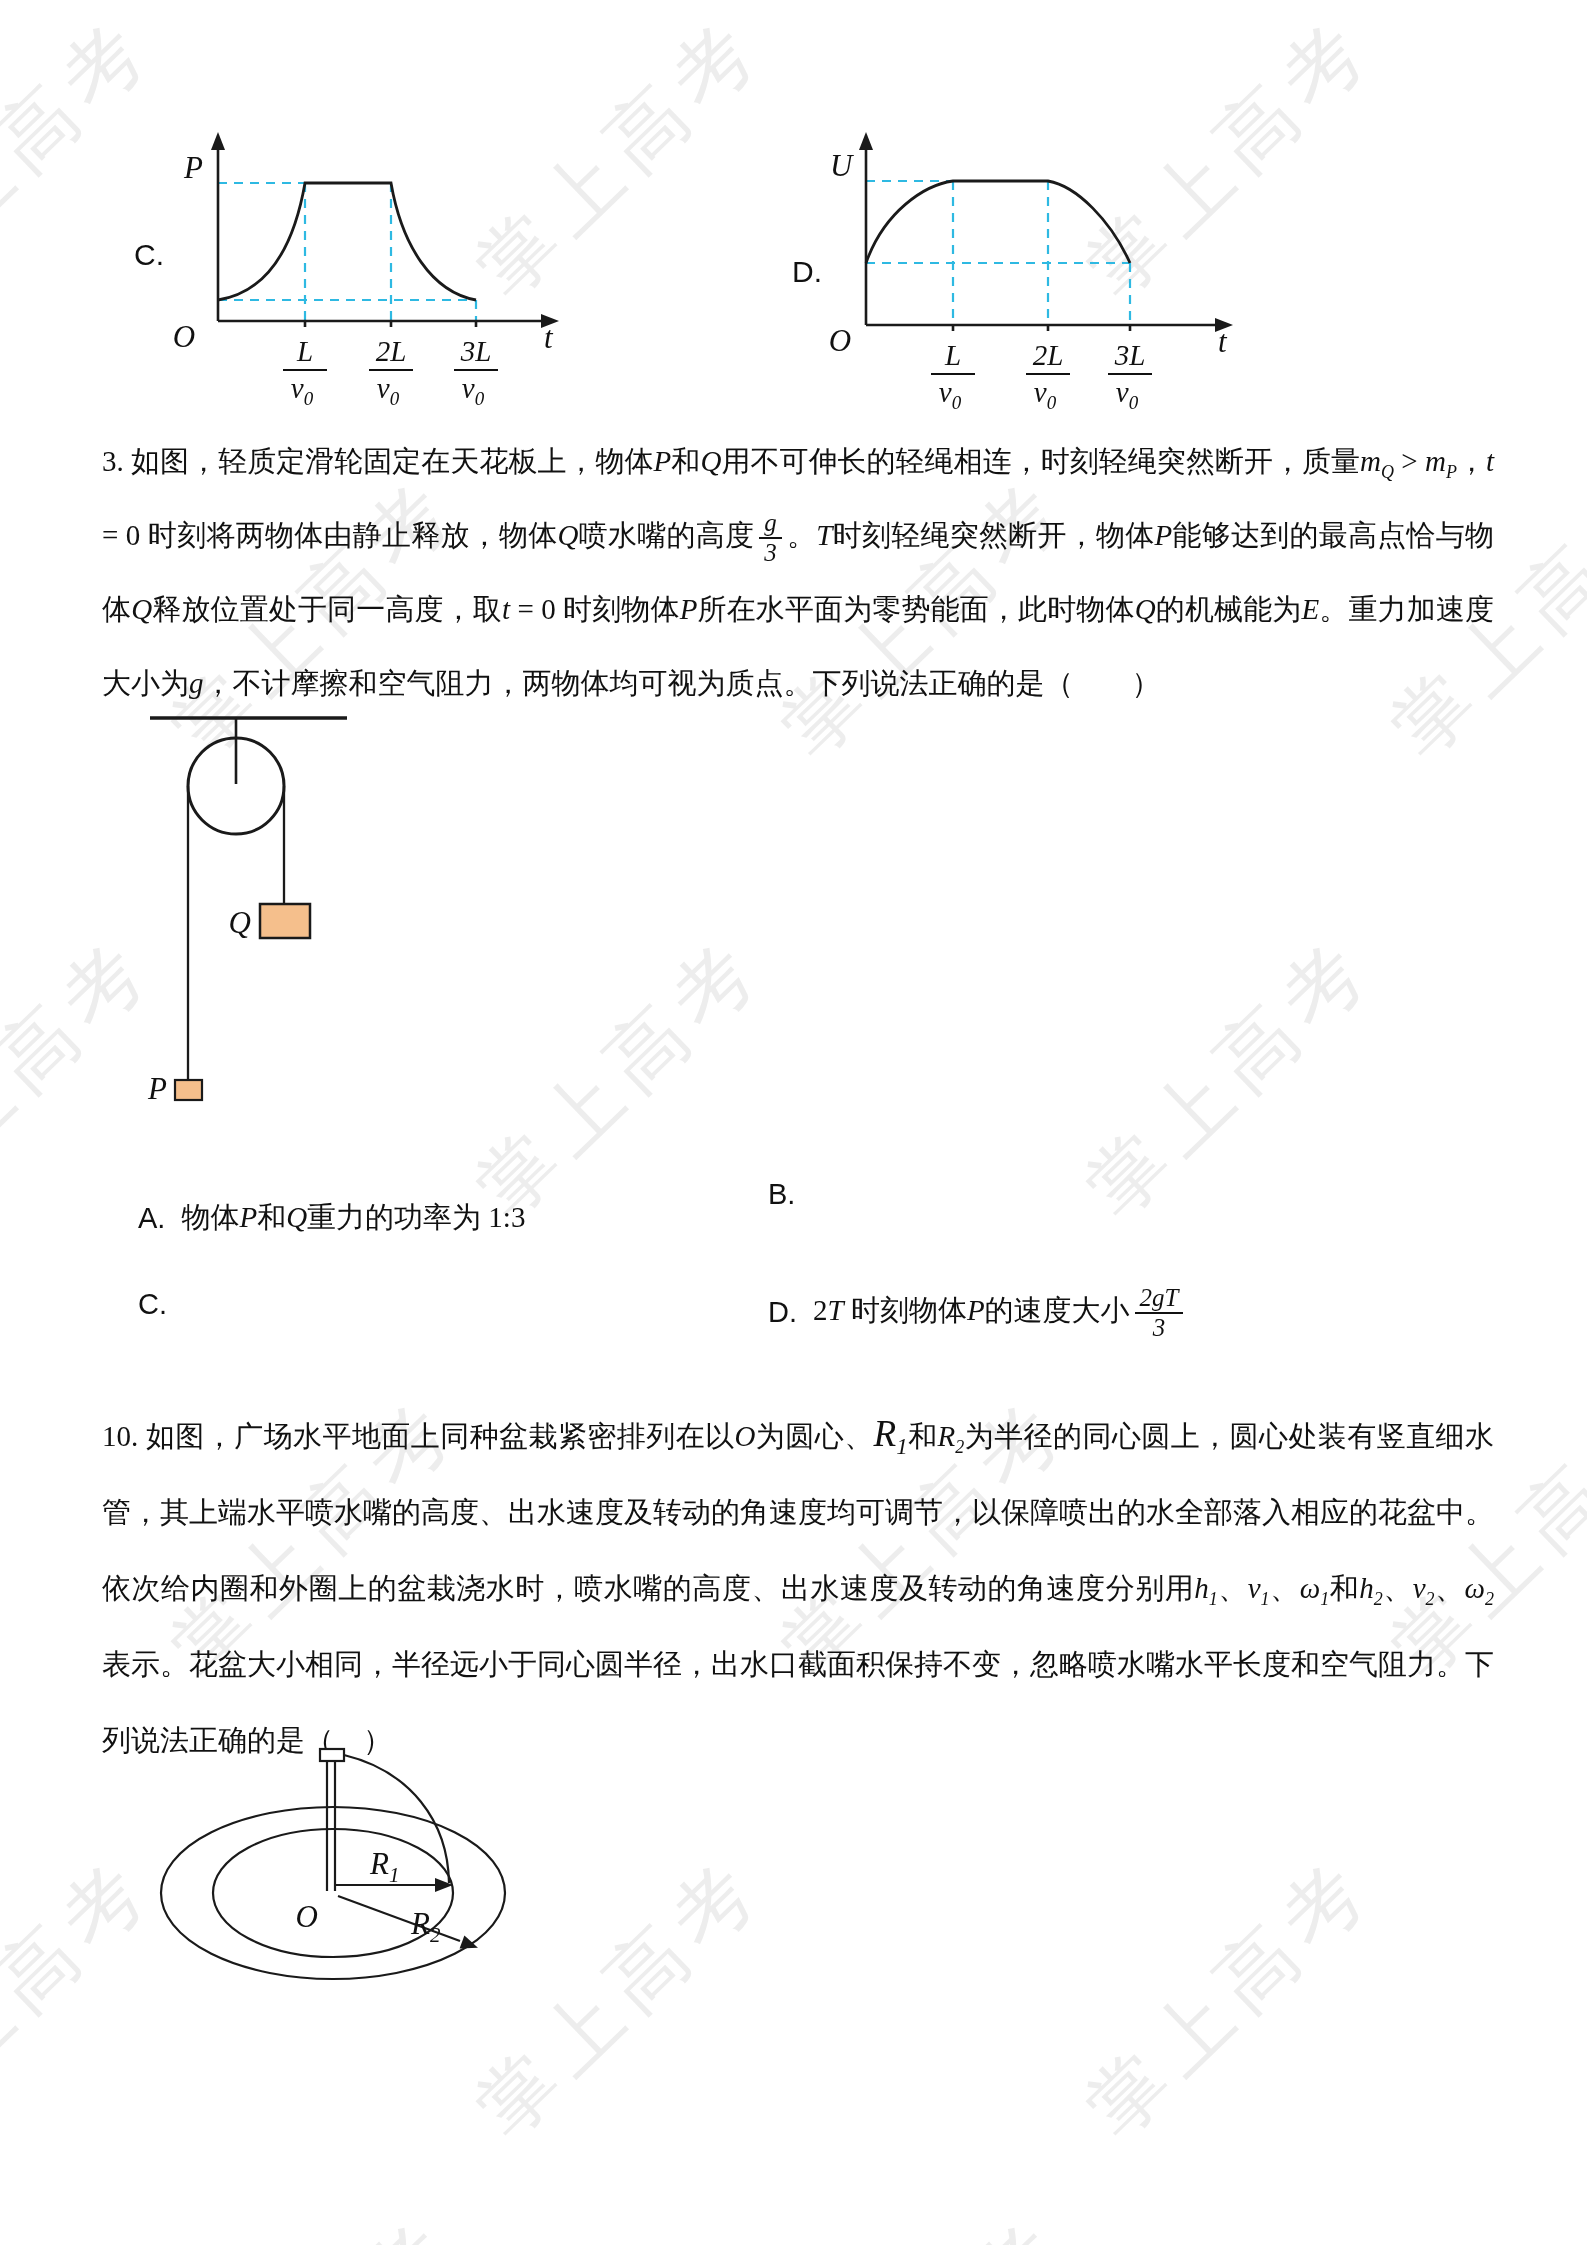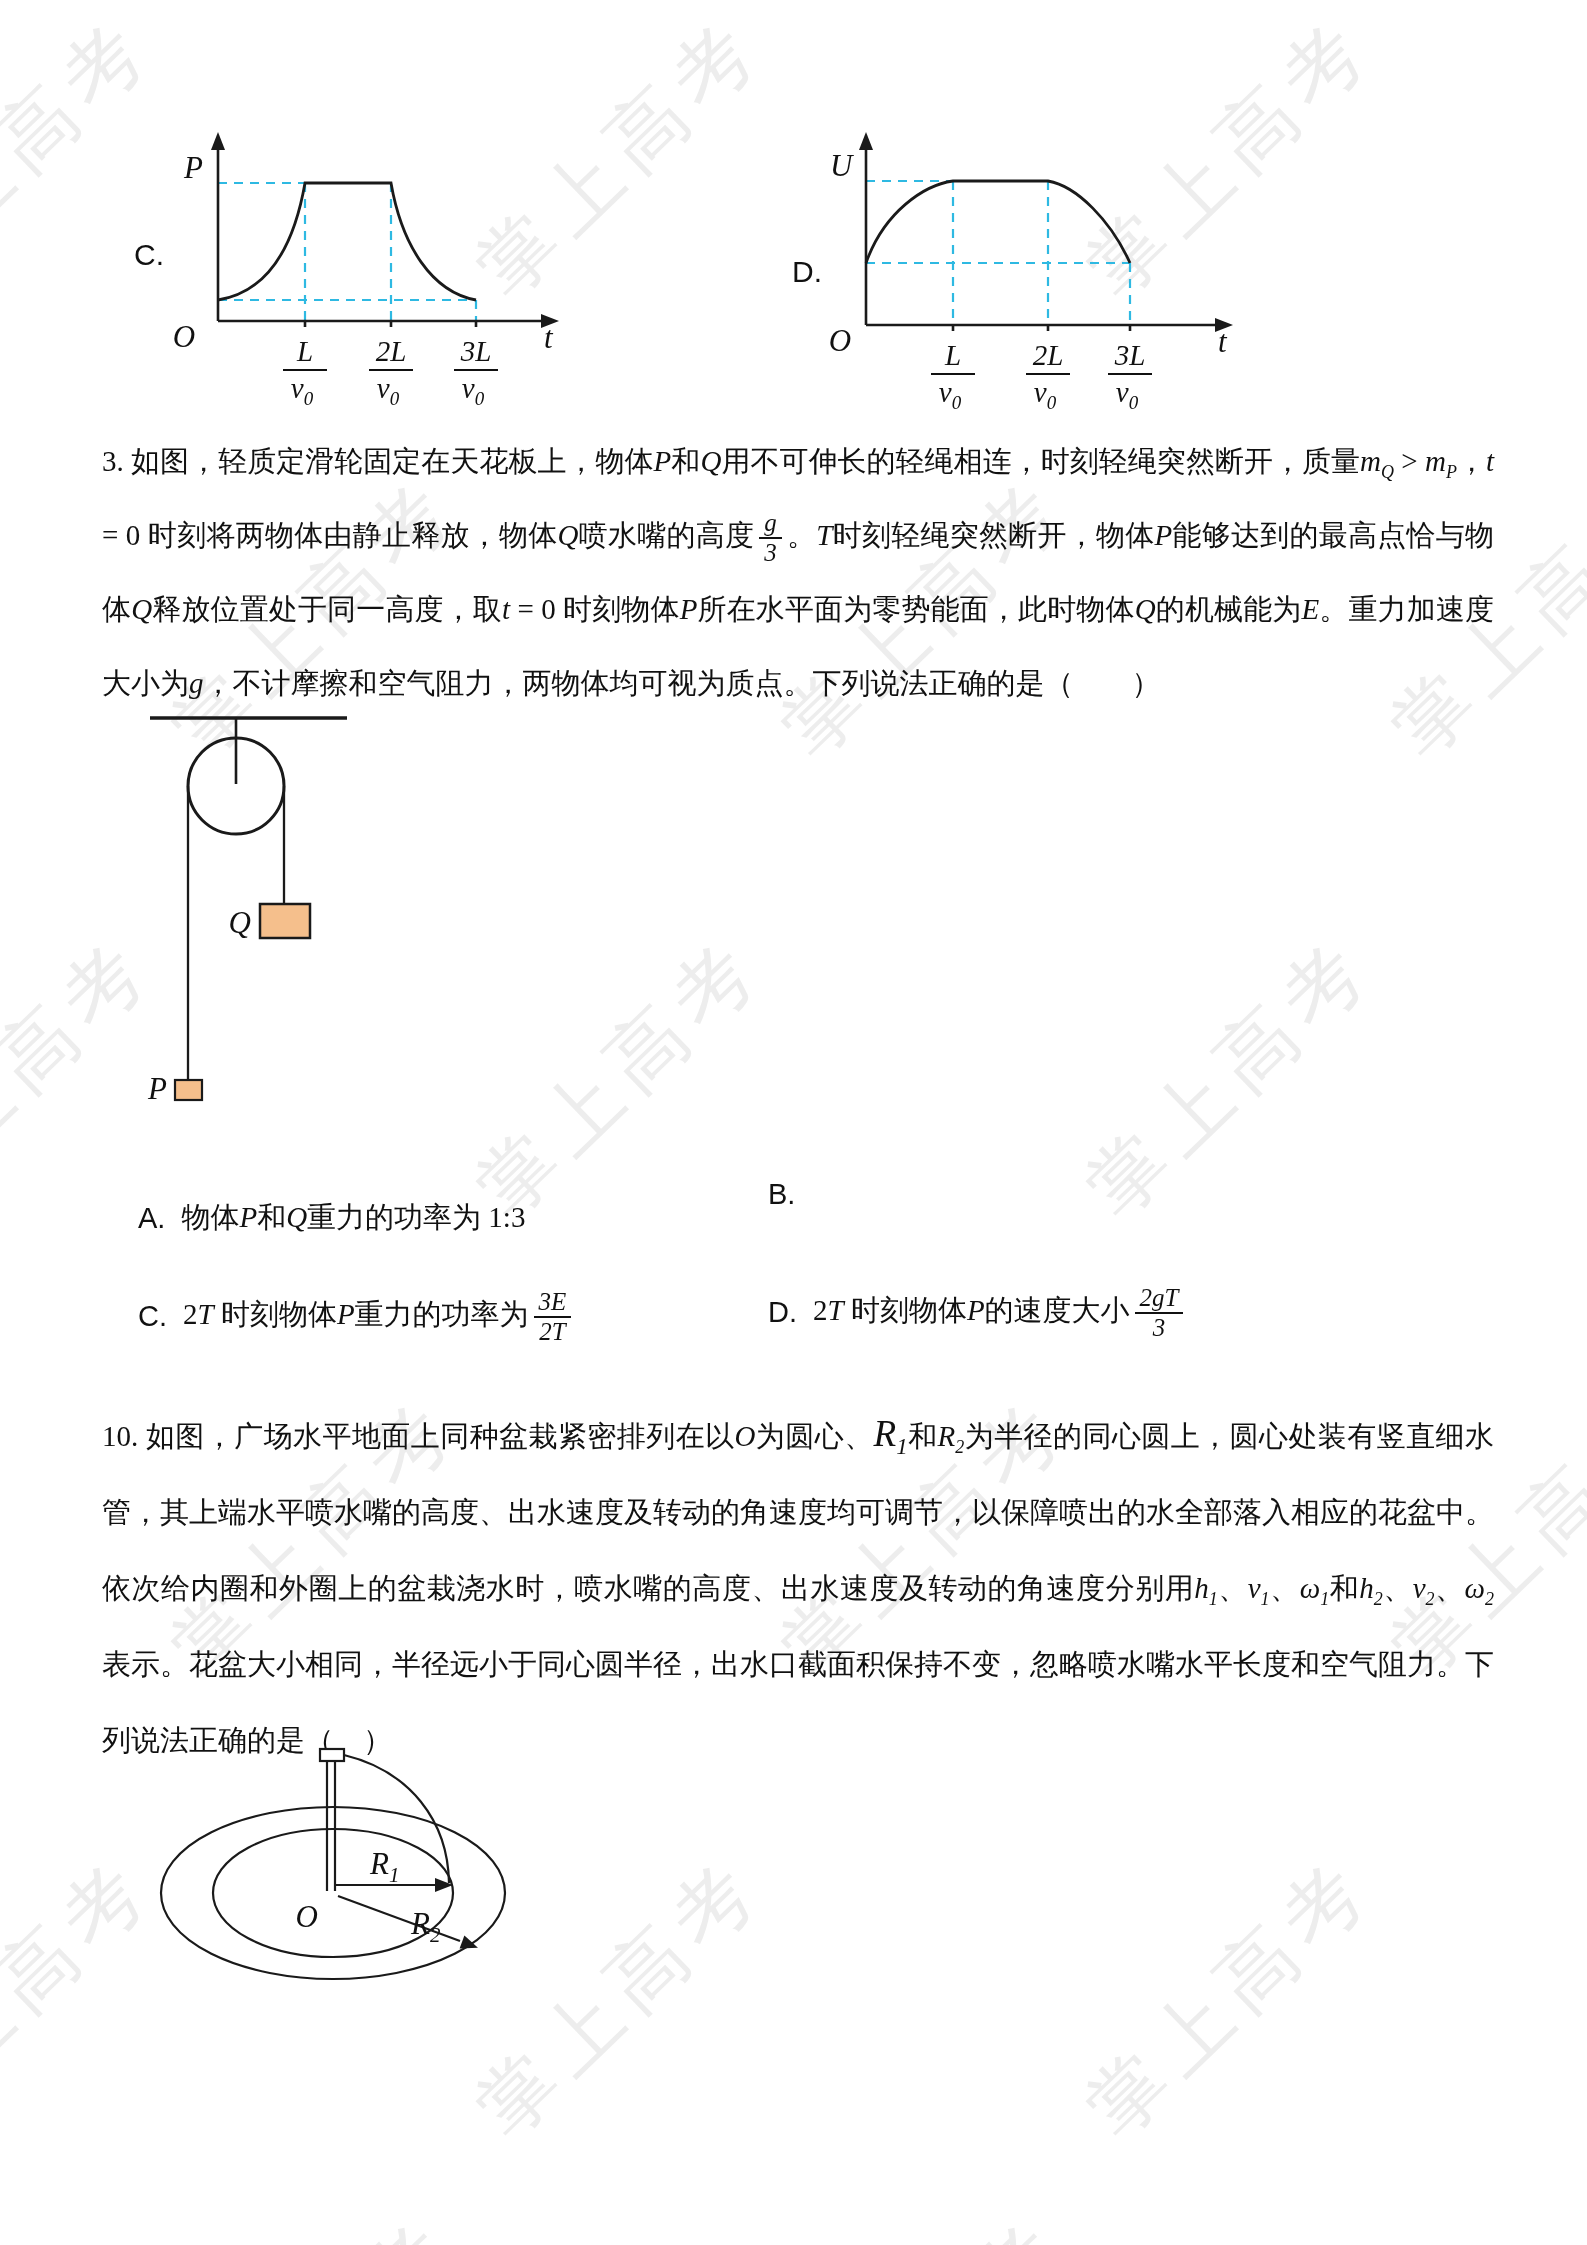--- a/index.html
+++ b/index.html
@@ -152,24 +152,20 @@
 
   <div class="option" style="left:138px;top:1198px">
     <span class="opt-letter">A.</span>
     <span><span>物体</span><span class="mi">P</span><span>和</span><span class="mi">Q</span><span>重力的功率为 1:3</span></span>
   </div>
   <div class="option" style="left:768px;top:1178px">
     <span class="opt-letter">B.</span>
   </div>
   <div class="option" style="left:138px;top:1288px">
     <span class="opt-letter">C.</span>
-    <span><span>2</span><span class="mi">T</span><span> 时刻物体</span><span class="mi">P</span><span>重力的功率为</span><span class="mi frac">
-          <span class="num">3E</span>
-          <span class="den">2T</span>
-        </span></span>
   </div>
   <div class="option" style="left:768px;top:1284px">
     <span class="opt-letter">D.</span>
     <span><span>2</span><span class="mi">T</span><span> 时刻物体</span><span class="mi">P</span><span>的速度大小</span><span class="mi frac">
           <span class="num">2gT</span>
           <span class="den">3</span>
         </span></span>
   </div>
 
   <p class="qtext q10" style="top:1396px"><span>10. 如图，广场水平地面上同种盆栽紧密排列在以</span><span class="mi">O</span><span>为圆心、</span><span class="mi big">R<sub>1</sub></span><span>和</span><span class="mi">R<sub>2</sub></span><span>为半径的同心圆上，圆心处装有竖直细水管，其上端水平喷水嘴的高度、出水速度及转动的角速度均可调节，以保障喷出的水全部落入相应的花盆中。依次给内圈和外圈上的盆栽浇水时，喷水嘴的高度、出水速度及转动的角速度分别用</span><span class="mi">h<sub>1</sub></span><span>、</span><span class="mi">v<sub>1</sub></span><span>、</span><span class="mi">ω<sub>1</sub></span><span>和</span><span class="mi">h<sub>2</sub></span><span>、</span><span class="mi">v<sub>2</sub></span><span>、</span><span class="mi">ω<sub>2</sub></span><span>表示。花盆大小相同，半径远小于同心圆半径，出水口截面积保持不变，忽略喷水嘴水平长度和空气阻力。下列说法正确的是（　）</span></p>

